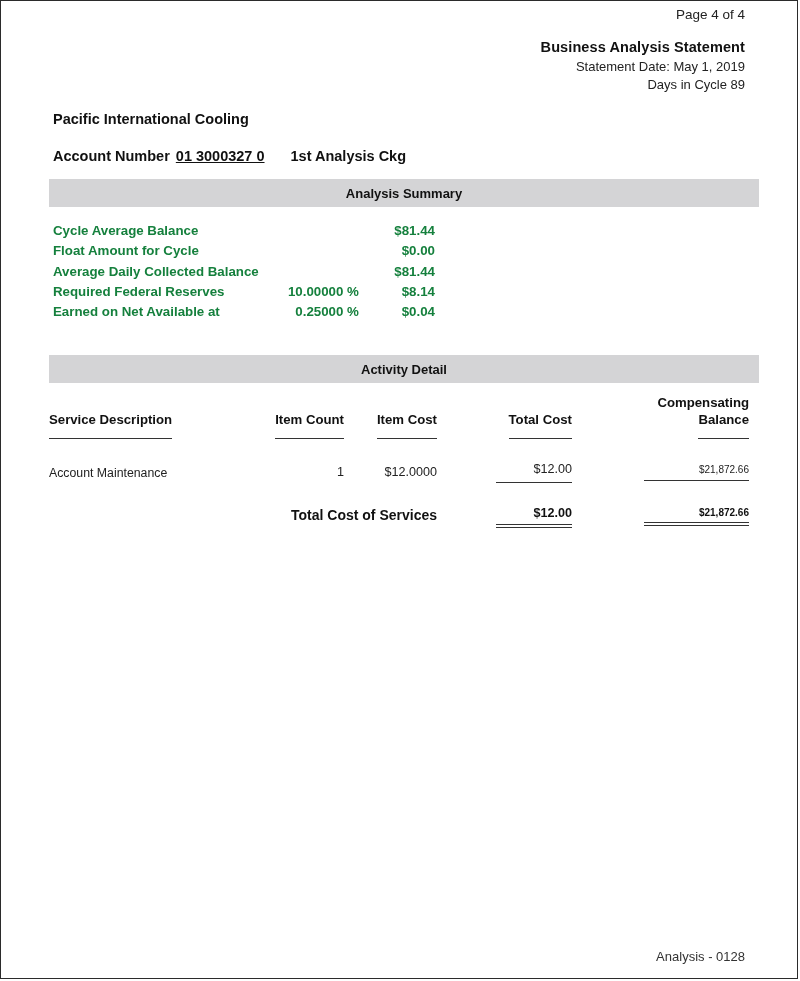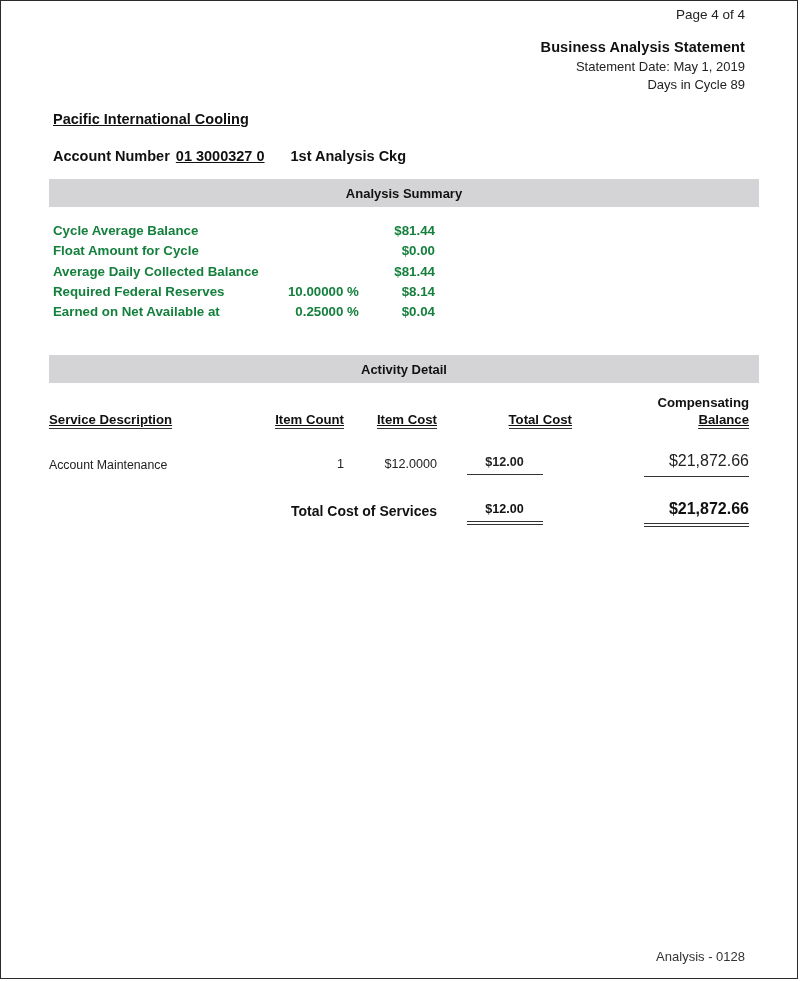--- a/index.html
+++ b/index.html
@@ -51,21 +51,20 @@
   }
 
   
   .company-name {
     position: absolute;
     top: 110px;
     left: 52px;
     font-size: 14.5px;
     font-weight: bold;
     color: #111;
-    text-decoration: underline;
   }
   .account-line {
     position: absolute;
     top: 147px;
     left: 52px;
     font-size: 14.5px;
     font-weight: bold;
     color: #111;
     white-space: nowrap;
   }
@@ -130,41 +129,40 @@
     font-size: 13.2px;
     font-weight: bold;
     color: #111;
     vertical-align: bottom;
     padding: 0 0 2px 0;
     line-height: 1.3;
   }
   .activity th .hd {
     display: inline-block;
     border-bottom: 1.4px solid #333;
-    padding-bottom: 0;
-    text-decoration: underline;
+    padding-bottom: 10px;
   }
   .activity th.h-service { text-align: left; width: 205px; }
   .activity th.h-count   { text-align: right; width: 90px; }
   .activity th.h-cost    { text-align: right; width: 93px; padding-right: 0; }
   .activity th.h-total   { text-align: right; width: 135px; }
   .activity th.h-comp    { text-align: right; }
 
   .activity td {
     padding: 0;
     line-height: 1.3;
     white-space: nowrap;
   }
   .row-spacer td { height: 20px; }
 
   .activity td.d-service { text-align: left; font-size: 12.3px; padding-top: 4px; }
   .activity td.d-count   { text-align: right; font-size: 12.6px; }
   .activity td.d-cost    { text-align: right; font-size: 12.6px; }
-  .activity td.d-total   { text-align: center; font-size: 12.6px; font-weight: bold; }
-  .activity td.d-comp    { text-align: right; font-size: 16px; }
+  .activity td.d-total   { text-align: right; font-size: 12.6px; }
+  .activity td.d-comp    { text-align: right; font-size: 10px; }
 
   .ul-single {
     display: inline-block;
     border-bottom: 1.2px solid #333;
     padding-bottom: 4px;
     min-width: 76px;
   }
   .ul-comp { min-width: 105px; }
 
   .totals-row td {

